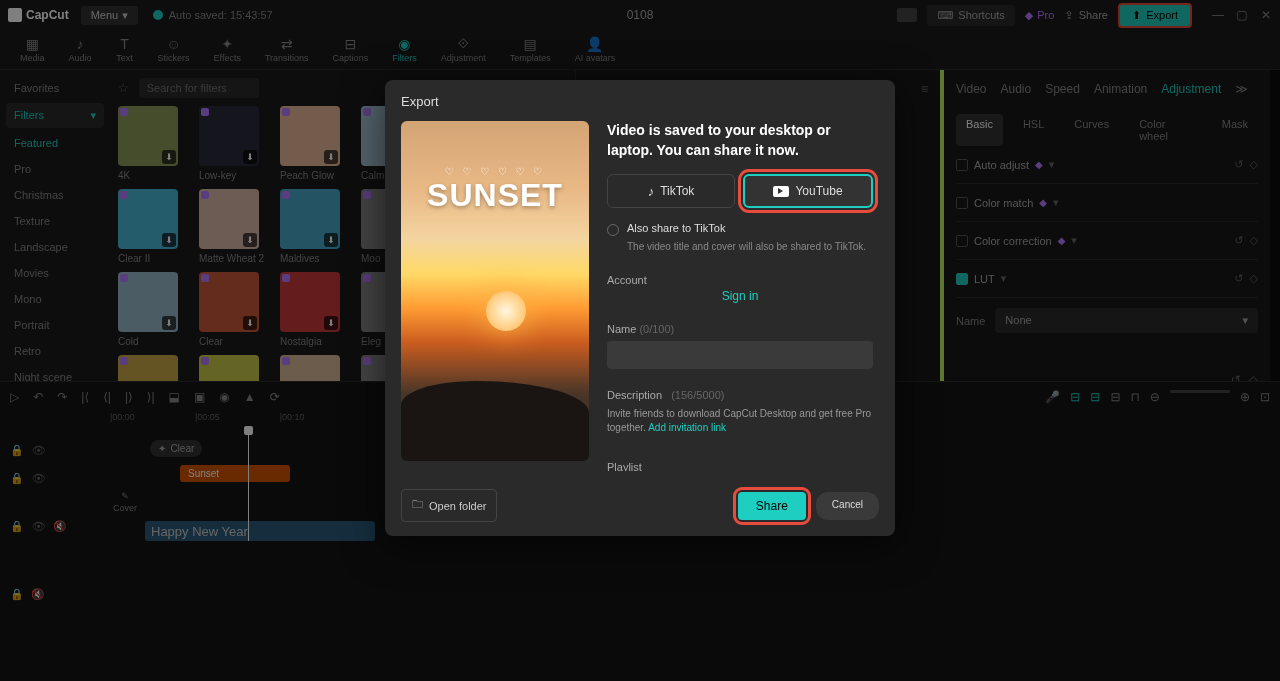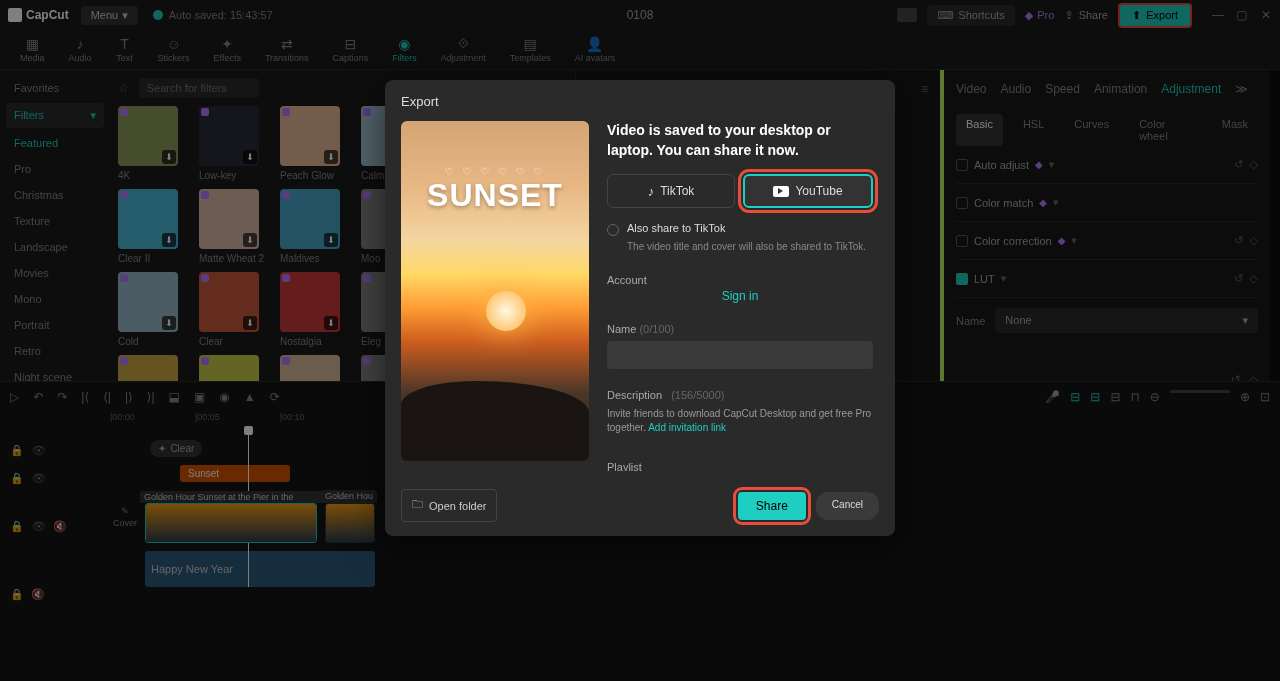--- a/index.html
+++ b/index.html
@@ -75,21 +75,21 @@
 .tl-tracks { padding: 10px 0 0 110px; position: relative; }
 .tl-track-controls { position: absolute; left: 10px; top: 10px; display: flex; flex-direction: column; gap: 8px; }
 .track-ctrl-row { display: flex; gap: 8px; color: #666; font-size: 11px; height: 20px; align-items: center; }
 .clip-clear { background: #333; color: #aaa; font-size: 10px; padding: 3px 8px; border-radius: 10px; display: inline-flex; align-items: center; gap: 4px; margin-left: 40px; }
 .clip-sunset { background: #d35400; color: #fff; font-size: 10px; padding: 3px 8px; border-radius: 3px; display: inline-block; margin-left: 70px; width: 110px; }
 .clip-cover-wrap { display: flex; align-items: center; margin-top: 4px; }
 .clip-cover-label { display: flex; flex-direction: column; align-items: center; font-size: 9px; color: #888; width: 30px; gap: 2px; }
 .clip-video { display: flex; height: 40px; border: 1px solid #1ecec1; border-radius: 3px; overflow: hidden; margin-left: 5px; }
 .vframe { width: 34px; background: linear-gradient(#f39c12,#2c3e50); }
 .clip-video2 { display: flex; height: 40px; border: 1px solid #333; border-radius: 3px; overflow: hidden; margin-left: 4px; width: 50px; background: linear-gradient(#f39c12,#2c3e50); }
-.clip-audio { background: #2a5a7a; height: 36px; margin-top: 8px; margin-left: 35px; width: 230px; border-radius: 3px; display: flex; align-items: center; padding: 0 6px; font-size: 11px; color: #ccc; }
+.clip-audio { background: #2a5a7a; height: 20px; margin-top: 8px; margin-left: 35px; width: 230px; border-radius: 3px; display: flex; align-items: center; padding: 0 6px; font-size: 13px; color: #ccc; }
 .playhead { position: absolute; left: 248px; top: 0; bottom: 0; width: 1px; background: #fff; }
 .playhead::before { content: ''; position: absolute; top: -4px; left: -4px; width: 9px; height: 9px; background: #fff; border-radius: 2px; }
 
 
 .dimmer { position: absolute; inset: 0; background: rgba(0,0,0,0.5); }
 
 
 .modal { position: absolute; left: 385px; top: 80px; width: 510px; background: #2a2a2a; border-radius: 8px; padding: 14px 16px; box-shadow: 0 8px 40px rgba(0,0,0,0.6); }
 .modal-title { font-size: 13px; color: #ddd; margin-bottom: 12px; }
 .modal-body { display: flex; gap: 18px; }
@@ -487,36 +487,20 @@
     <div style="height:22px;"><div class="clip-clear">
           <span>✦</span>
           <span>Clear</span>
         </div></div>
     <div style="height:22px;margin-top:3px;"><div class="clip-sunset">Sunset</div></div>
     <div class="clip-cover-wrap">
       <div class="clip-cover-label">
           <span>✎</span>
           <span>Cover</span>
         </div>
-      <div style="position:relative;">
-        <div style="background:#333;font-size:9px;color:#ccc;padding:1px 4px;border-radius:3px 3px 0 0;">Golden Hour Sunset at the Pier in the</div>
-        <div style="display:flex;">
-          <div class="clip-video">
-            <div class="vframe"></div>
-              <div class="vframe"></div>
-              <div class="vframe"></div>
-              <div class="vframe"></div>
-              <div class="vframe"></div>
-          </div>
-          <div style="position:relative;margin-left:4px;">
-            <div style="background:#333;font-size:9px;color:#ccc;padding:1px 4px;position:absolute;top:-13px;border-radius:3px 3px 0 0;white-space:nowrap;">Golden Hou</div>
-            <div class="clip-video2"></div>
-          </div>
-        </div>
-      </div>
     </div>
     <div class="clip-audio">
         <span>Happy New Year</span>
       </div>
   </div>
 </div>
 
 <div class="dimmer"></div>
 
 <div class="modal">

